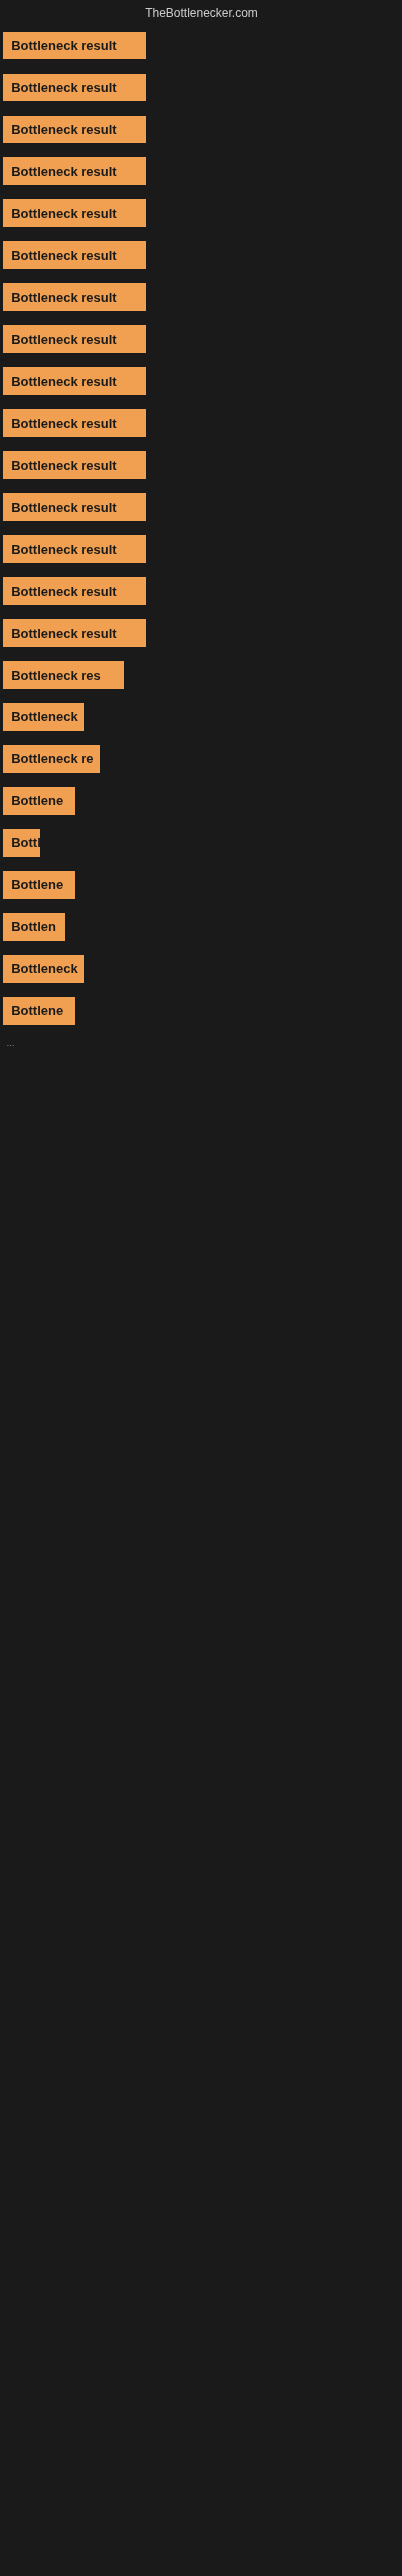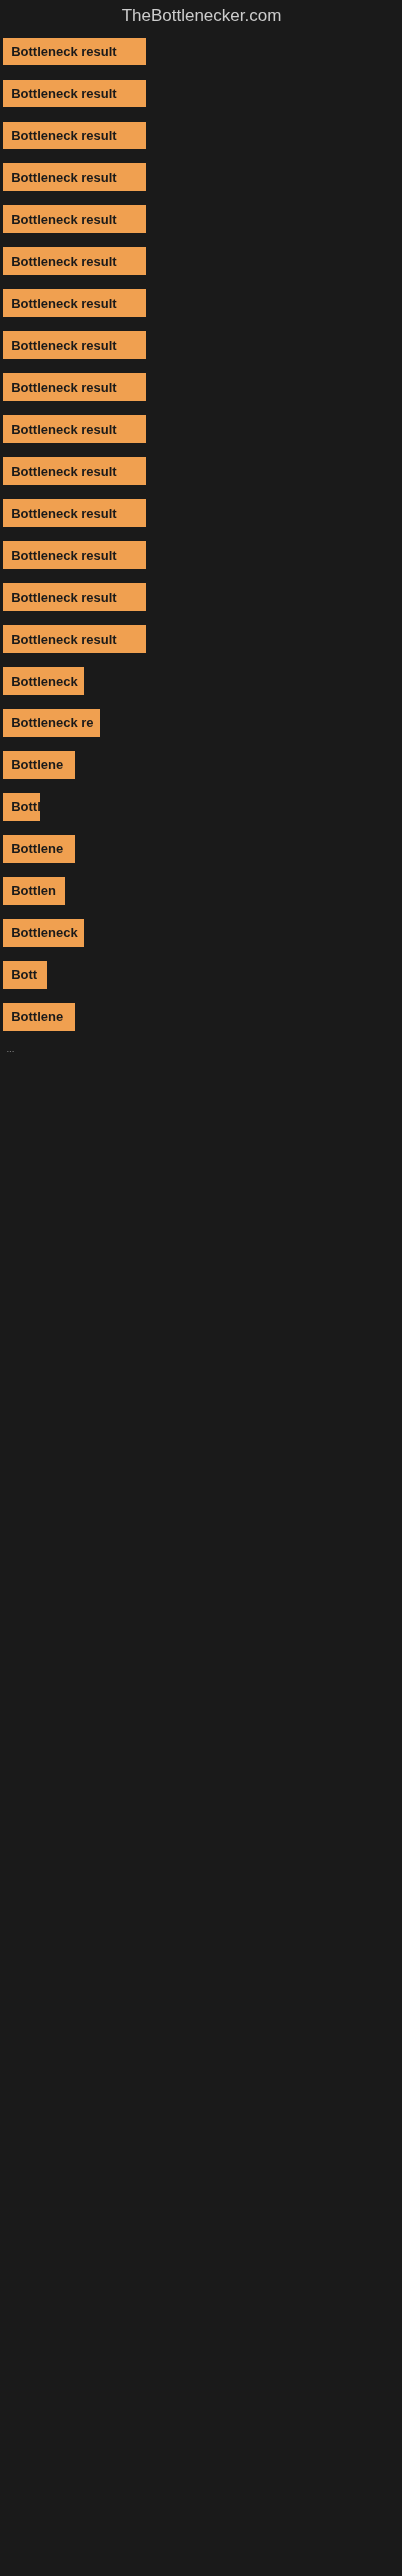--- a/index.html
+++ b/index.html
@@ -10,21 +10,21 @@
     body {
       width: 403px;
       min-height: 2576px;
       background-color: #1a1a1a;
       font-family: Arial, sans-serif;
       position: relative;
     }
     .site-title {
       text-align: center;
       color: #cccccc;
-      font-size: 17px;
+      font-size: 12px;
       padding: 6.4px 0;
       background-color: #1a1a1a;
     }
     .bottleneck-item {
       margin: 4.8px 3.2px;
       padding: 6.4px 8px;
       background-color: #f0a050;
       color: #1a1a1a;
       font-size: 13px;
       font-weight: bold;
@@ -58,27 +58,27 @@
     <div class="row"><span class="bottleneck-item" style="max-width: 143px; width: 143px;">Bottleneck result</span></div>
     <div class="row"><span class="bottleneck-item" style="max-width: 143px; width: 143px;">Bottleneck result</span></div>
     <div class="row"><span class="bottleneck-item" style="max-width: 143px; width: 143px;">Bottleneck result</span></div>
     <div class="row"><span class="bottleneck-item" style="max-width: 143px; width: 143px;">Bottleneck result</span></div>
     <div class="row"><span class="bottleneck-item" style="max-width: 143px; width: 143px;">Bottleneck result</span></div>
     <div class="row"><span class="bottleneck-item" style="max-width: 143px; width: 143px;">Bottleneck result</span></div>
     <div class="row"><span class="bottleneck-item" style="max-width: 143px; width: 143px;">Bottleneck result</span></div>
     <div class="row"><span class="bottleneck-item" style="max-width: 143px; width: 143px;">Bottleneck result</span></div>
     <div class="row"><span class="bottleneck-item" style="max-width: 143px; width: 143px;">Bottleneck result</span></div>
     <div class="row"><span class="bottleneck-item" style="max-width: 143px; width: 143px;">Bottleneck result</span></div>
+    <div class="row"><span class="bottleneck-item" style="max-width: 121px; width: 121px;">Bottleneck res</span></div>
     <div class="row"><span class="bottleneck-item" style="max-width: 81px; width: 81px;">Bottleneck</span></div>
     <div class="row"><span class="bottleneck-item" style="max-width: 97px; width: 110px;">Bottleneck re</span></div>
     <div class="row"><span class="bottleneck-item" style="max-width: 72px; width: 72px;">Bottlene</span></div>
     <div class="row"><span class="bottleneck-item" style="max-width: 52px; width: 37px;">Bottl</span></div>
     <div class="row"><span class="bottleneck-item" style="max-width: 72px; width: 72px;">Bottlene</span></div>
     <div class="row"><span class="bottleneck-item" style="max-width: 64px; width: 62px;">Bottlen</span></div>
     <div class="row"><span class="bottleneck-item" style="max-width: 81px; width: 81px;">Bottleneck</span></div>
-    <div class="row"><span class="bottleneck-item" style="max-width: 44px; width: 44px;">Bott</span></div>
     <div class="row"><span class="bottleneck-item" style="max-width: 72px; width: 72px;">Bottlene</span></div>
   </div>
 
 <div class="row ellipsis-row">
   <span>...</span>
 </div>
 
 
 </body></html>

